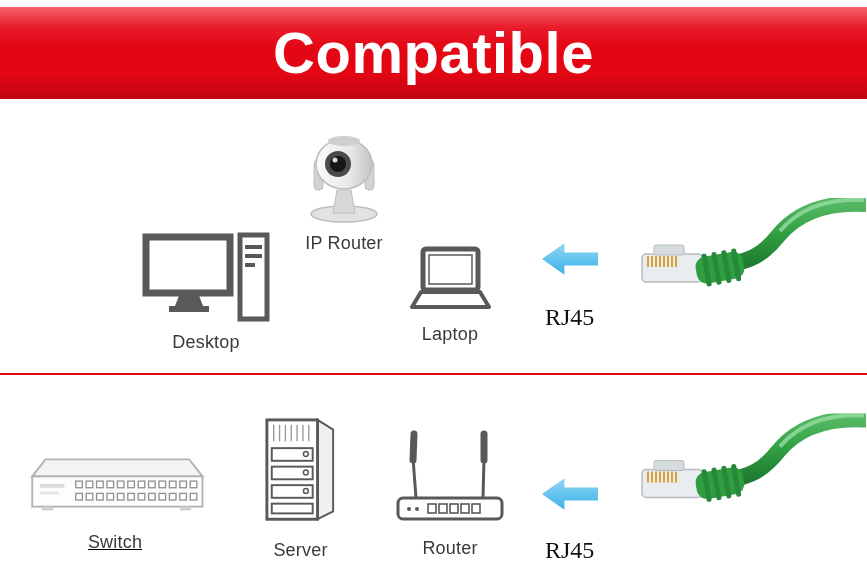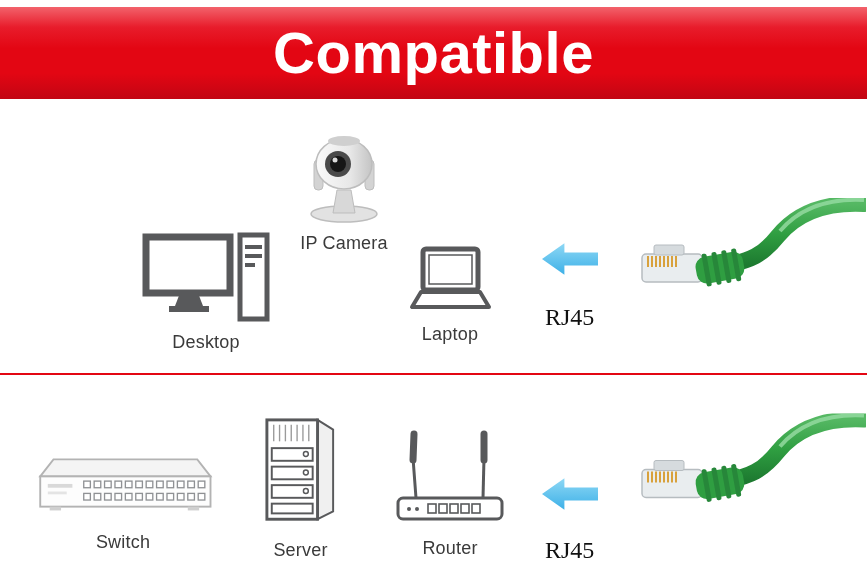--- a/index.html
+++ b/index.html
@@ -19,21 +19,21 @@
   
   .device{position:absolute;text-align:center;}
   .device .label{
     font-size:18px;color:#3a3a3a;margin-top:5px;letter-spacing:0.2px;
   }
   .tv{left:58px;top:130px;width:110px;}
   .ipcam{left:296px;top:124px;width:96px;}
   .desktop{left:140px;top:231px;width:132px;}
   .laptop{left:405px;top:246px;width:90px;}
   .laptop .label{margin-top:8px;}
-  .switch{left:30px;top:448px;width:186px;}
+  .switch{left:22px;top:448px;width:186px;text-decoration:underline;}
   .switch .label{margin-top:10px;}
   .server{left:258px;top:416px;width:85px;}
   .server .label{margin-top:8px;}
   .router{left:394px;top:424px;width:112px;}
   .router .label{margin-top:6px;}
   
   .arrow{position:absolute;width:56px;height:34px;}
   .arrow1{left:542px;top:242px;}
   .arrow2{left:542px;top:477px;}
   .rj45{
@@ -114,21 +114,21 @@
       <ellipse cx="48" cy="90" rx="33" ry="8" fill="#e2e2e2" stroke="#bdbdbd" stroke-width="1.5"></ellipse>
       <path d="M37,89 L59,89 L55,66 L41,66 Z" fill="#d8d8d8" stroke="#bdbdbd" stroke-width="1"></path>
       <rect x="18" y="36" width="9" height="30" rx="4" fill="#d3d3d3" stroke="#bdbdbd" stroke-width="1"></rect>
       <rect x="69" y="36" width="9" height="30" rx="4" fill="#d3d3d3" stroke="#bdbdbd" stroke-width="1"></rect>
       <ellipse cx="48" cy="40" rx="28" ry="25" fill="url(#camGrad)" stroke="#bdbdbd" stroke-width="1.5"></ellipse>
       <ellipse cx="48" cy="17" rx="16" ry="5" fill="#cfcfcf"></ellipse>
       <circle cx="42" cy="40" r="13" fill="#4a4a4a"></circle>
       <circle cx="42" cy="40" r="8" fill="#161616"></circle>
       <circle cx="39" cy="36" r="2.5" fill="#ffffff" opacity="0.85"></circle>
     </svg>
-    <div class="label">IP Camera</div>
+    <div class="label">IP Router</div>
   </div>
 
   <div class="device laptop">
     <svg width="88" height="66" viewBox="0 0 88 66">
       <rect x="17" y="3" width="55" height="41" rx="3" fill="#ffffff" stroke="#58595b" stroke-width="5"></rect>
       <rect x="23" y="9" width="43" height="29" fill="none" stroke="#58595b" stroke-width="1.5"></rect>
       <polygon points="6,61 83,61 74,46 15,46" fill="#ffffff" stroke="#58595b" stroke-width="4" stroke-linejoin="round"></polygon>
     </svg>
     <div class="label">Laptop</div>
   </div>

